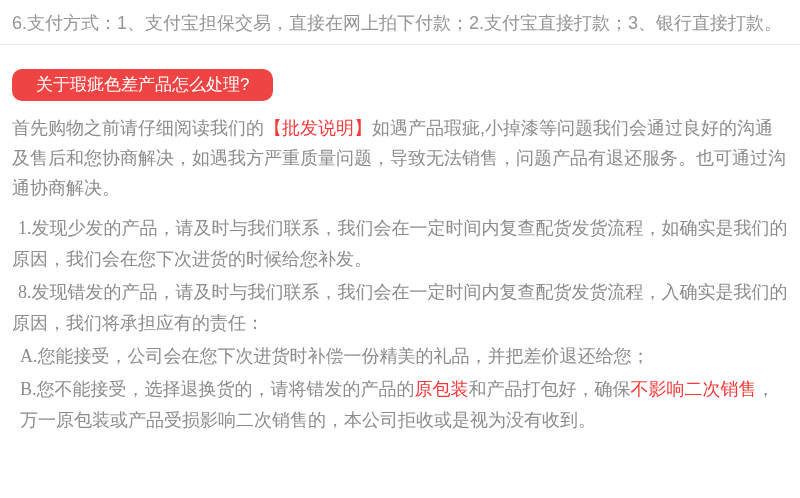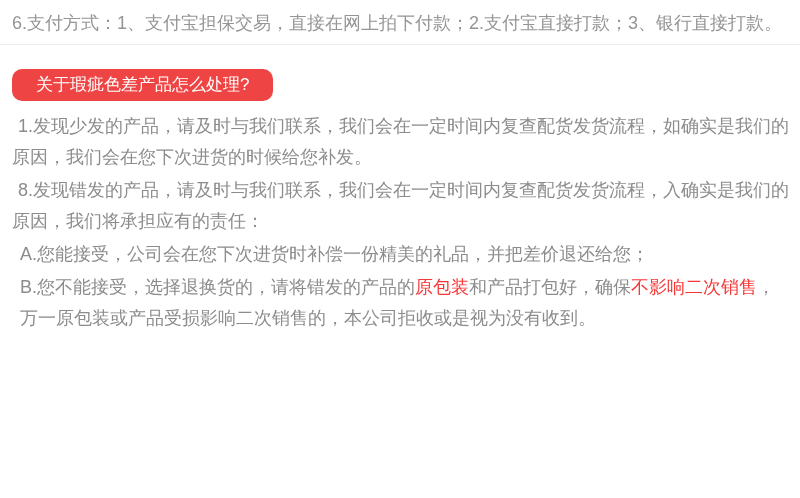--- a/index.html
+++ b/index.html
@@ -39,21 +39,21 @@
     padding: 0 24px;
     border-radius: 10px;
   }
   .para {
     color: #8c8c8c;
     font-size: 18px;
     line-height: 30px;
     margin-top: 12px;
     width: 778px;
   }
-  .para-2 { line-height: 31px; margin-top: 10px; }
+  .para-2 { line-height: 31px; margin-top: 10px; font-family: Liberation Serif, serif; }
   .item {
     color: #8c8c8c;
     font-size: 18px;
     line-height: 31px;
     width: 778px;
     text-indent: 6px;
     margin-top: 2px;
   }
   .item.option { padding-left: 8px; width: 770px; text-indent: 0; }
   .red { color: #f73838; }
@@ -63,20 +63,21 @@
 <body>
 
 <div class="page">
 
   <div class="payment-line">6.支付方式：1、支付宝担保交易，直接在网上拍下付款；2.支付宝直接打款；3、银行直接打款。</div>
 
   <hr class="divider">
 
   <section class="sec1">
     <div class="title-badge">关于瑕疵色差产品怎么处理?</div>
+    <div class="para"><span>首先购物之前请仔细阅读我们的</span><span class="red">【批发说明】</span><span>如遇产品瑕疵,小掉漆等问题我们会通过良好的沟通及售后和您协商解决，如遇我方严重质量问题，导致无法销售，问题产品有退还服务。也可通过沟通协商解决。</span></div>
   </section>
 
   <section class="sec2">
 
     <div class="para para-2">
       <div class="item">1.发现少发的产品，请及时与我们联系，我们会在一定时间内复查配货发货流程，如确实是我们的原因，我们会在您下次进货的时候给您补发。</div>
       <div class="item">8.发现错发的产品，请及时与我们联系，我们会在一定时间内复查配货发货流程，入确实是我们的原因，我们将承担应有的责任：</div>
       <div class="item option">A.您能接受，公司会在您下次进货时补偿一份精美的礼品，并把差价退还给您；</div>
       <div class="item option"><span>B.您不能接受，选择退换货的，请将错发的产品的</span><span class="red">原包装</span><span>和产品打包好，确保</span><span class="red">不影响二次销售</span><span>，万一原包装或产品受损影响二次销售的，本公司拒收或是视为没有收到。</span></div>
     </div>

